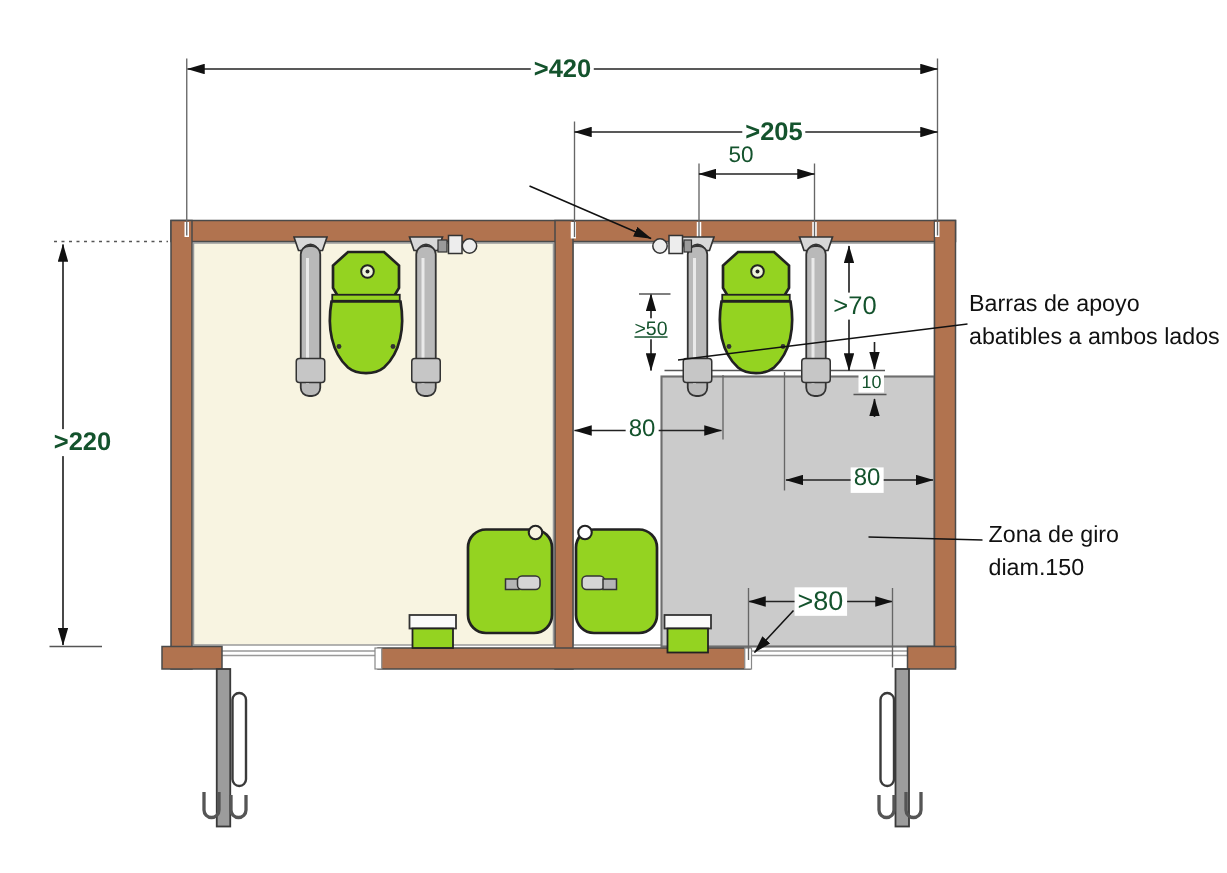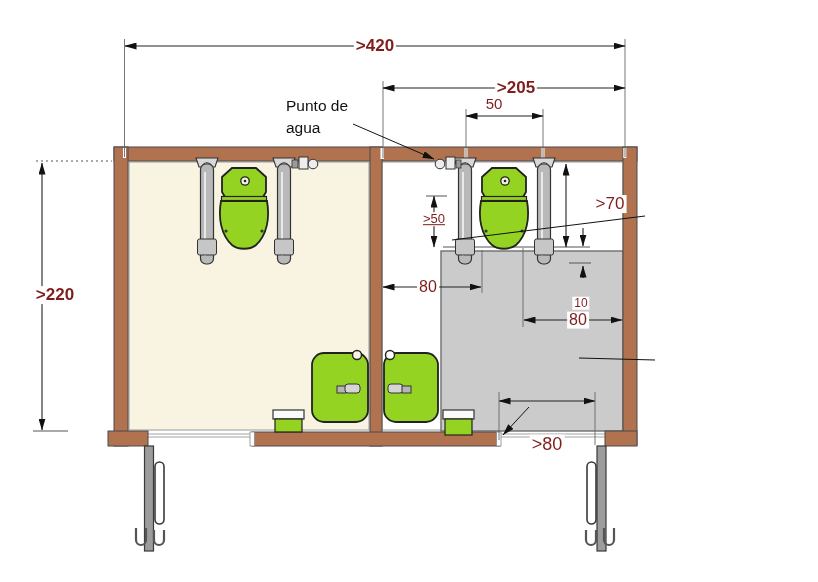--- a/index.html
+++ b/index.html
@@ -24,24 +24,24 @@
   .handle{fill:none;stroke:#3a3a3a;stroke-width:1.6;}
   .hook{fill:none;stroke:#555;stroke-width:2.2;}
   .dimline{stroke:#222;stroke-width:1.1;fill:none;}
   .extline{stroke:#666;stroke-width:0.9;fill:none;}
   .tick{stroke:#555;stroke-width:1;fill:none;}
   .thin{stroke:#999;stroke-width:0.9;fill:none;}
   .leader{stroke:#111;stroke-width:1;fill:none;}
   .notch{fill:#fff;stroke:none;}
   .dim{
     position:absolute;transform:translate(-50%,-50%);background:#fff;
-    padding:0 2px;font-size:16px;line-height:1.05;white-space:nowrap;color:#7f1d1d;
+    padding:0 2px;font-size:16px;line-height:1.05;white-space:nowrap;color:#14532d;
   }
   .dim.bold{font-weight:700;font-size:17px;}
-  .dim.s15{font-size:15px;} .dim.s13{font-size:13px;text-decoration:underline;} .dim.s12{font-size:12px;margin-top:48px;}
+  .dim.s15{font-size:15px;} .dim.s13{font-size:13px;text-decoration:underline;} .dim.s12{font-size:12px;}
   .dim.s17{font-size:17px;} .dim.s18{font-size:18px;}
   .lbl{position:absolute;font-size:15.5px;line-height:1.42;color:#111;background:transparent;}
 </style>
 </head>
 <body>
 
 <div id="stage">
 <svg width="818" height="582" viewBox="0 0 818 582">
   <defs>
     <marker id="arr" viewBox="0 0 12 7" markerWidth="12" markerHeight="7" refX="11.5" refY="3.5" orient="auto-start-reverse" markerUnits="userSpaceOnUse">
@@ -221,20 +221,21 @@
     <line class="leader" x1="645" y1="216" x2="452" y2="240"></line>
     <line class="leader" x1="655" y1="360" x2="579" y2="358"></line>
   </g>
 </svg>
 
 <div class="dim bold" style="left:375px;top:46px;">&gt;420</div>
 <div class="dim bold" style="left:516px;top:88px;">&gt;205</div>
 <div class="dim s15" style="left:494px;top:104px;">50</div>
 <div class="dim bold" style="left:55px;top:295px;">&gt;220</div>
 <div class="dim s13" style="left:434px;top:219px;">&gt;50</div>
-<div class="dim s17" style="left:570px;top:204px;margin-left:40px;">&gt;70</div>
+<div class="dim s17" style="left:570px;top:204px;">&gt;70</div>
 <div class="dim s12" style="left:581px;top:255px;">10</div>
 <div class="dim" style="left:428px;top:287px;">80</div>
 <div class="dim" style="left:578px;top:320px;">80</div>
-<div class="dim s18" style="left:547px;top:401px;margin-top:43px;">&gt;80</div>
-
-<div class="lbl" style="left:286px;top:95px;width:76px;">Punto de agua</div>
+<div class="dim s18" style="left:547px;top:401px;">&gt;80</div>
+
+<div class="lbl" style="left:646px;top:192px;width:168px;">Barras de apoyo abatibles a ambos lados</div>
+<div class="lbl" style="left:659px;top:346px;width:122px;">Zona de giro diam.150</div>
 </div>
 
 </body></html>

